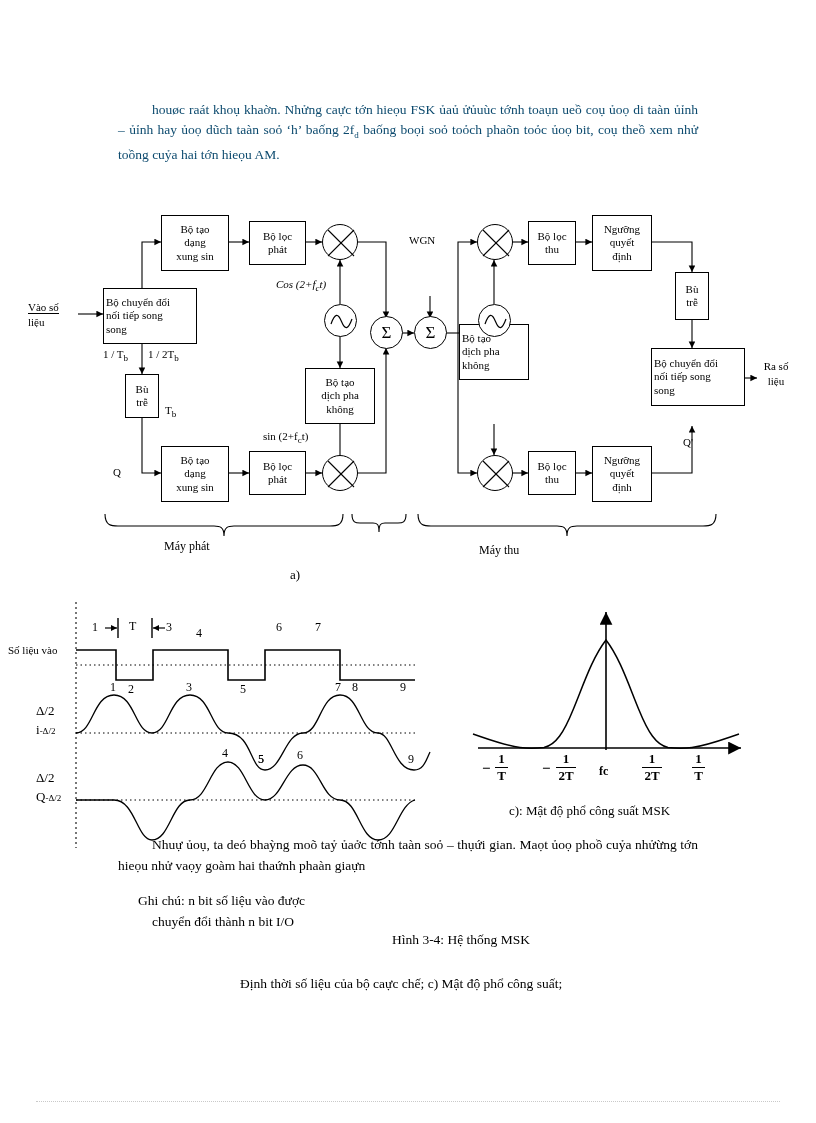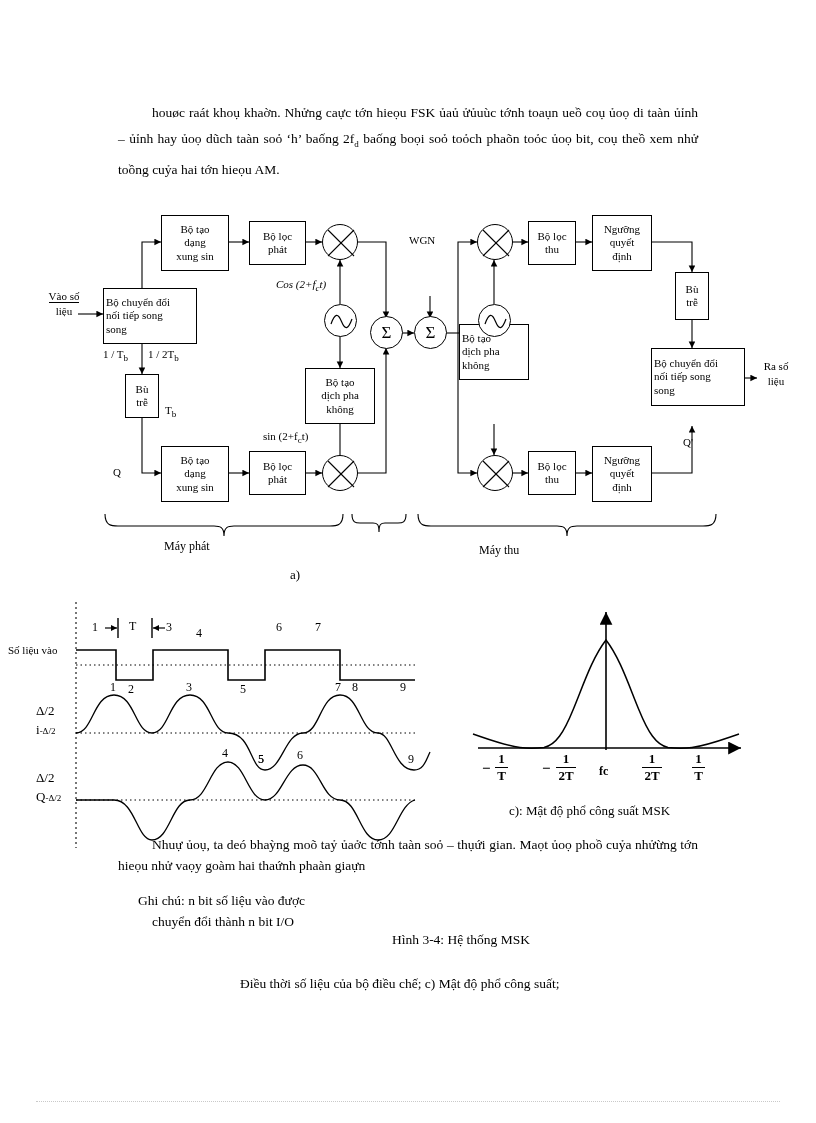--- a/index.html
+++ b/index.html
@@ -20,23 +20,23 @@
     left: 0; top: 0;
     width: 816px;
     height: 1123px;
     background: #fff;
   }
 
   
   .para {
     position: absolute;
     font-size: 13.5px;
-    line-height: 26px;
+    line-height: 20px;
     text-align: justify;
-    color: #000000;
+    color: #0c4a6e;
   }
   .para .ind { display: inline-block; width: 34px; }
   .sub { font-size: 9px; vertical-align: sub; }
 
   
   #diagram {
     position: absolute;
     left: 0; top: 196px;
     width: 816px;
     height: 400px;
@@ -354,21 +354,21 @@
       </svg>
     </div>
 
     <div class="circ" style="left:370px; top:120px; width:33px; height:33px; display:flex; align-items:center; justify-content:center; font-size:17px;">
       <span>Σ</span>
     </div>
     <div class="circ" style="left:414px; top:120px; width:33px; height:33px; display:flex; align-items:center; justify-content:center; font-size:17px;">
       <span>Σ</span>
     </div>
 
-    <div class="lbl" style="left:28px; top:93px; text-align:center; width:72px; line-height:15px;">
+    <div class="lbl" style="left:28px; top:104px; text-align:left; width:72px; line-height:15px;">
       <span style="border-bottom:1px solid #000;">Vào số</span><br>
       <span>liệu</span>
     </div>
 
     <div class="lbl" style="left:748px; top:163px; text-align:center; width:56px; line-height:15px;">
       <span>Ra số</span><br>
       <span>liệu</span>
     </div>
 
     <div class="lbl" style="left:409px; top:38px;">
@@ -547,17 +547,17 @@
   <div class="cap" style="left:138px; top:891px;">
     <span>Ghi chú: n bit số liệu vào được</span>
   </div>
   <div class="cap" style="left:152px; top:912px;">
     <span>chuyển đổi thành n bit I/O</span>
   </div>
   <div class="cap" style="left:392px; top:930px;">
     <span>Hình 3-4: Hệ thống MSK</span>
   </div>
   <div class="cap" style="left:240px; top:974px;">
-    <span>Điều thời số liệu của bộ điều chế; c) Mật độ phổ công suất;</span>
+    <span>Định thời số liệu của bộ caực chế; c) Mật độ phổ công suất;</span>
   </div>
 
   <div class="footrule"></div>
 </div>
 
 </body></html>

